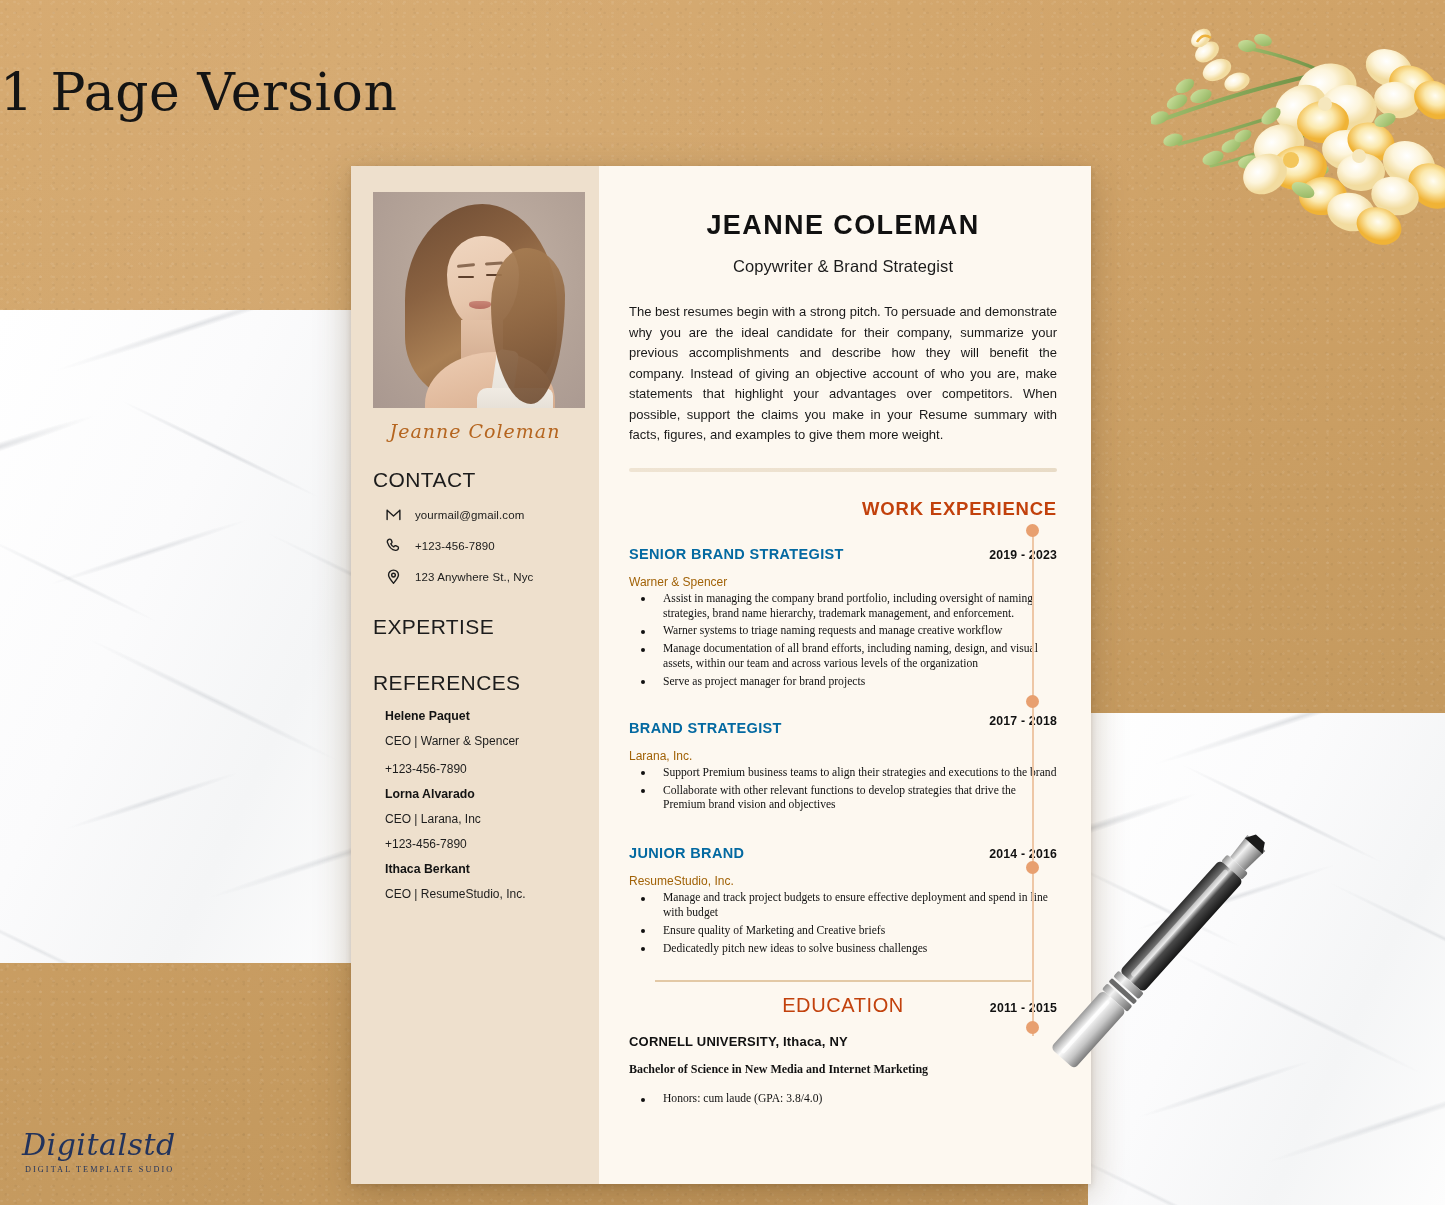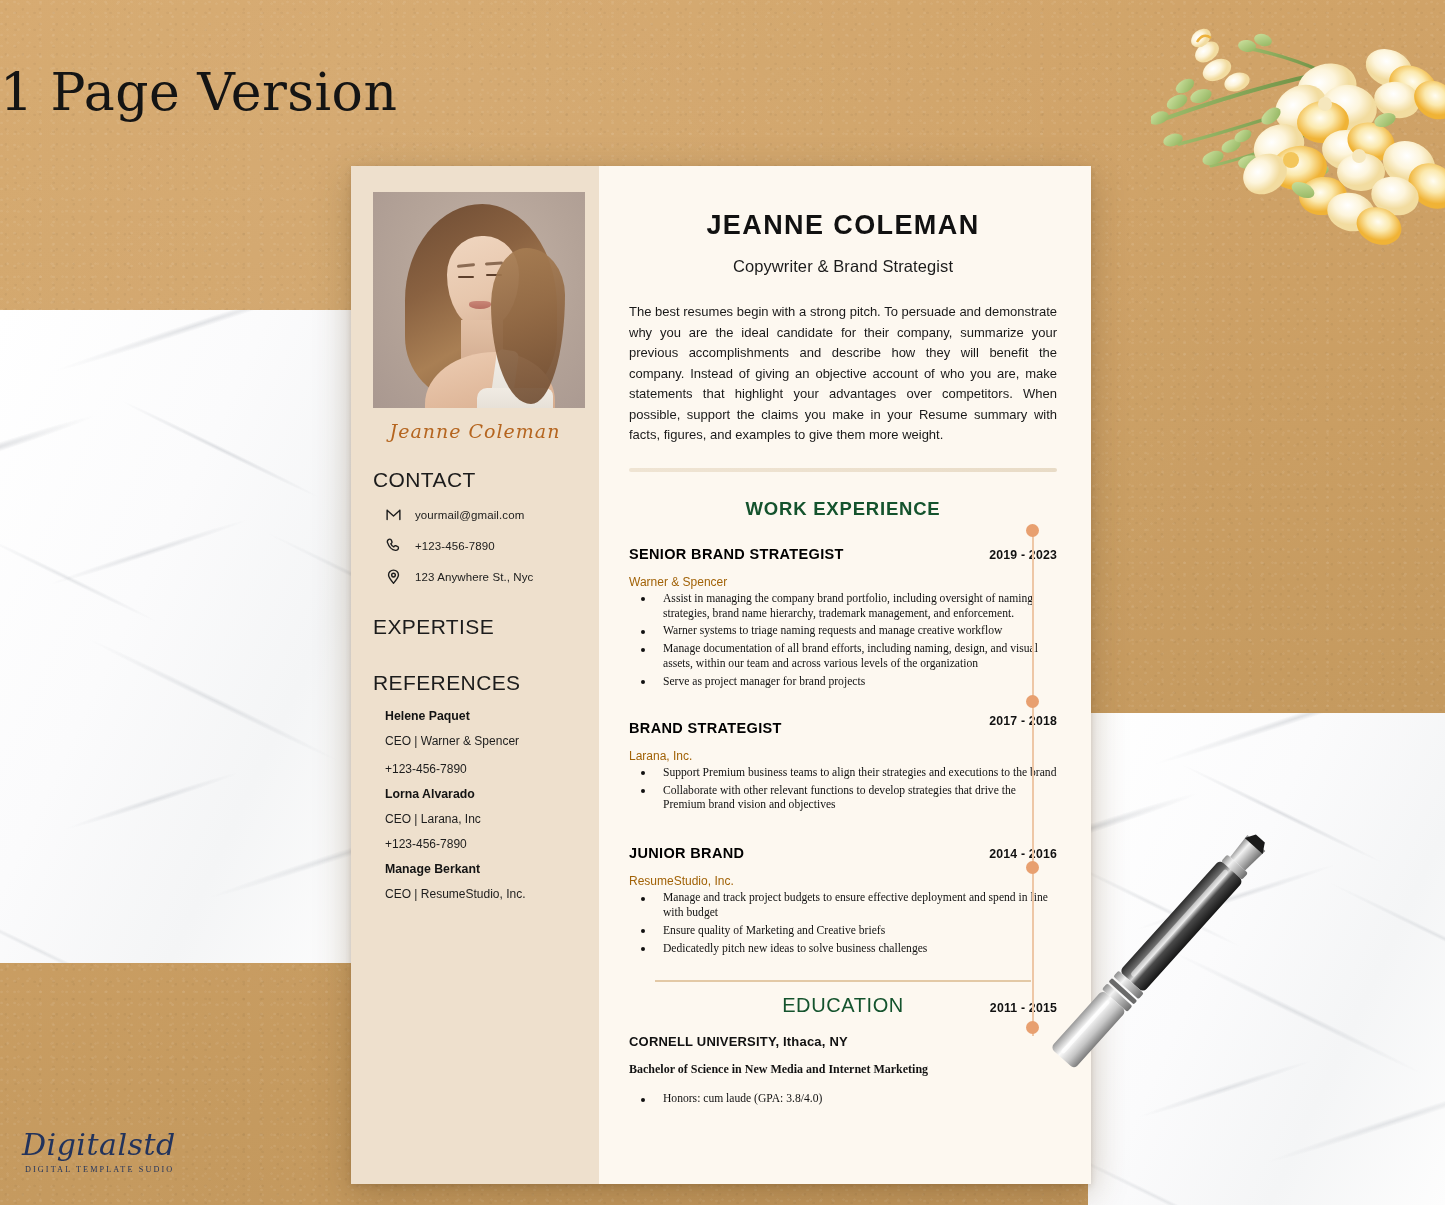--- a/index.html
+++ b/index.html
@@ -262,40 +262,40 @@
     color: #1a1a1a;
     text-align: justify;
   }
   .hr-soft {
     height: 4px;
     background: linear-gradient(90deg, #efe4d3 0%, #ece0cd 60%, #e8dbc6 100%);
     margin: 22px 0 0 0;
     border-radius: 2px;
   }
   .sec-title {
-    text-align: center;
+    text-align: right;
     font-size: 18.5px;
     font-weight: bold;
     letter-spacing: .8px;
-    color: #14532d;
+    color: #c2410c;
     margin: 26px 0 0 0;
   }
   .sec-title.light { font-weight: 400; font-size: 20px; letter-spacing: .6px; }
 
   .job { margin-top: 26px; position: relative; }
   .job-top {
     display: flex;
     align-items: baseline;
     justify-content: space-between;
   }
   .job-title {
     font-size: 14.5px;
     font-weight: bold;
     letter-spacing: .35px;
-    color: #000000;
+    color: #0369a1;
   }
   .job-date {
     font-size: 12.3px;
     font-weight: bold;
     color: #111;
     white-space: nowrap;
     letter-spacing: .2px;
   }
   .job-company {
     font-size: 12px;
@@ -489,21 +489,21 @@
       <div class="ref-name">Helene Paquet</div>
       <div class="ref-line gap">CEO | Warner &amp; Spencer</div>
       <div class="ref-line">+123-456-7890</div>
     </div>
     <div>
       <div class="ref-name">Lorna Alvarado</div>
       <div class="ref-line">CEO | Larana, Inc</div>
       <div class="ref-line">+123-456-7890</div>
     </div>
     <div>
-      <div class="ref-name">Manage Berkant</div>
+      <div class="ref-name">Ithaca Berkant</div>
       <div class="ref-line">CEO | ResumeStudio, Inc.</div>
     </div>
   </aside>
 
   <main id="maincol">
     <h1 id="fullname">JEANNE COLEMAN</h1>
     <div id="jobtitle">Copywriter &amp; Brand Strategist</div>
     <p id="summary">The best resumes begin with a strong pitch. To persuade and demonstrate why you are the ideal candidate for their company, summarize your previous accomplishments and describe how they will benefit the company. Instead of giving an objective account of who you are, make statements that highlight your advantages over competitors. When possible, support the claims you make in your Resume summary with facts, figures, and examples to give them more weight.</p>
     <div class="hr-soft"></div>
 

